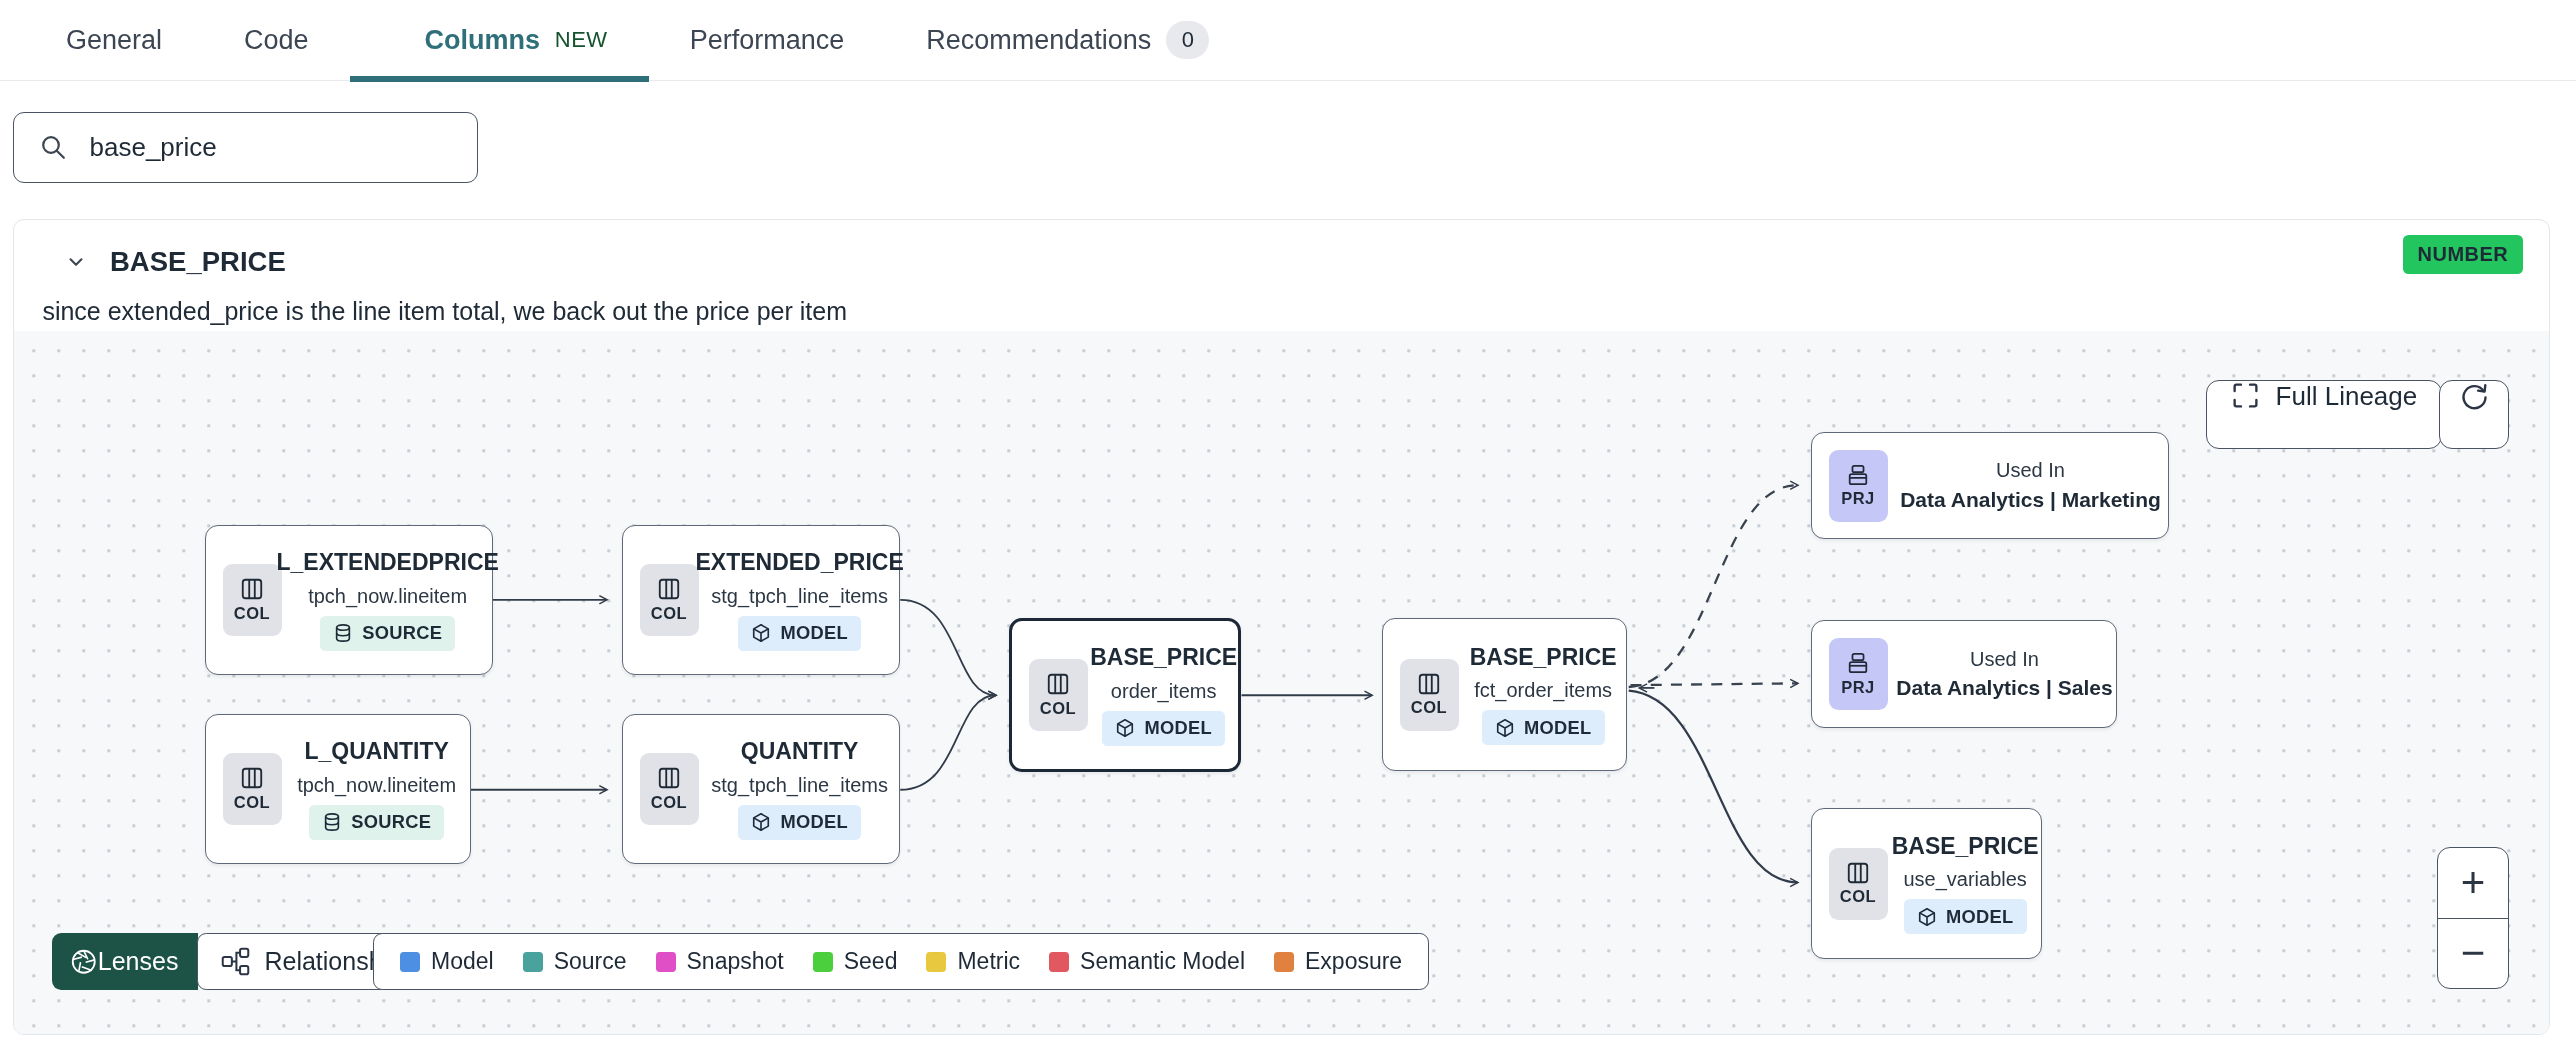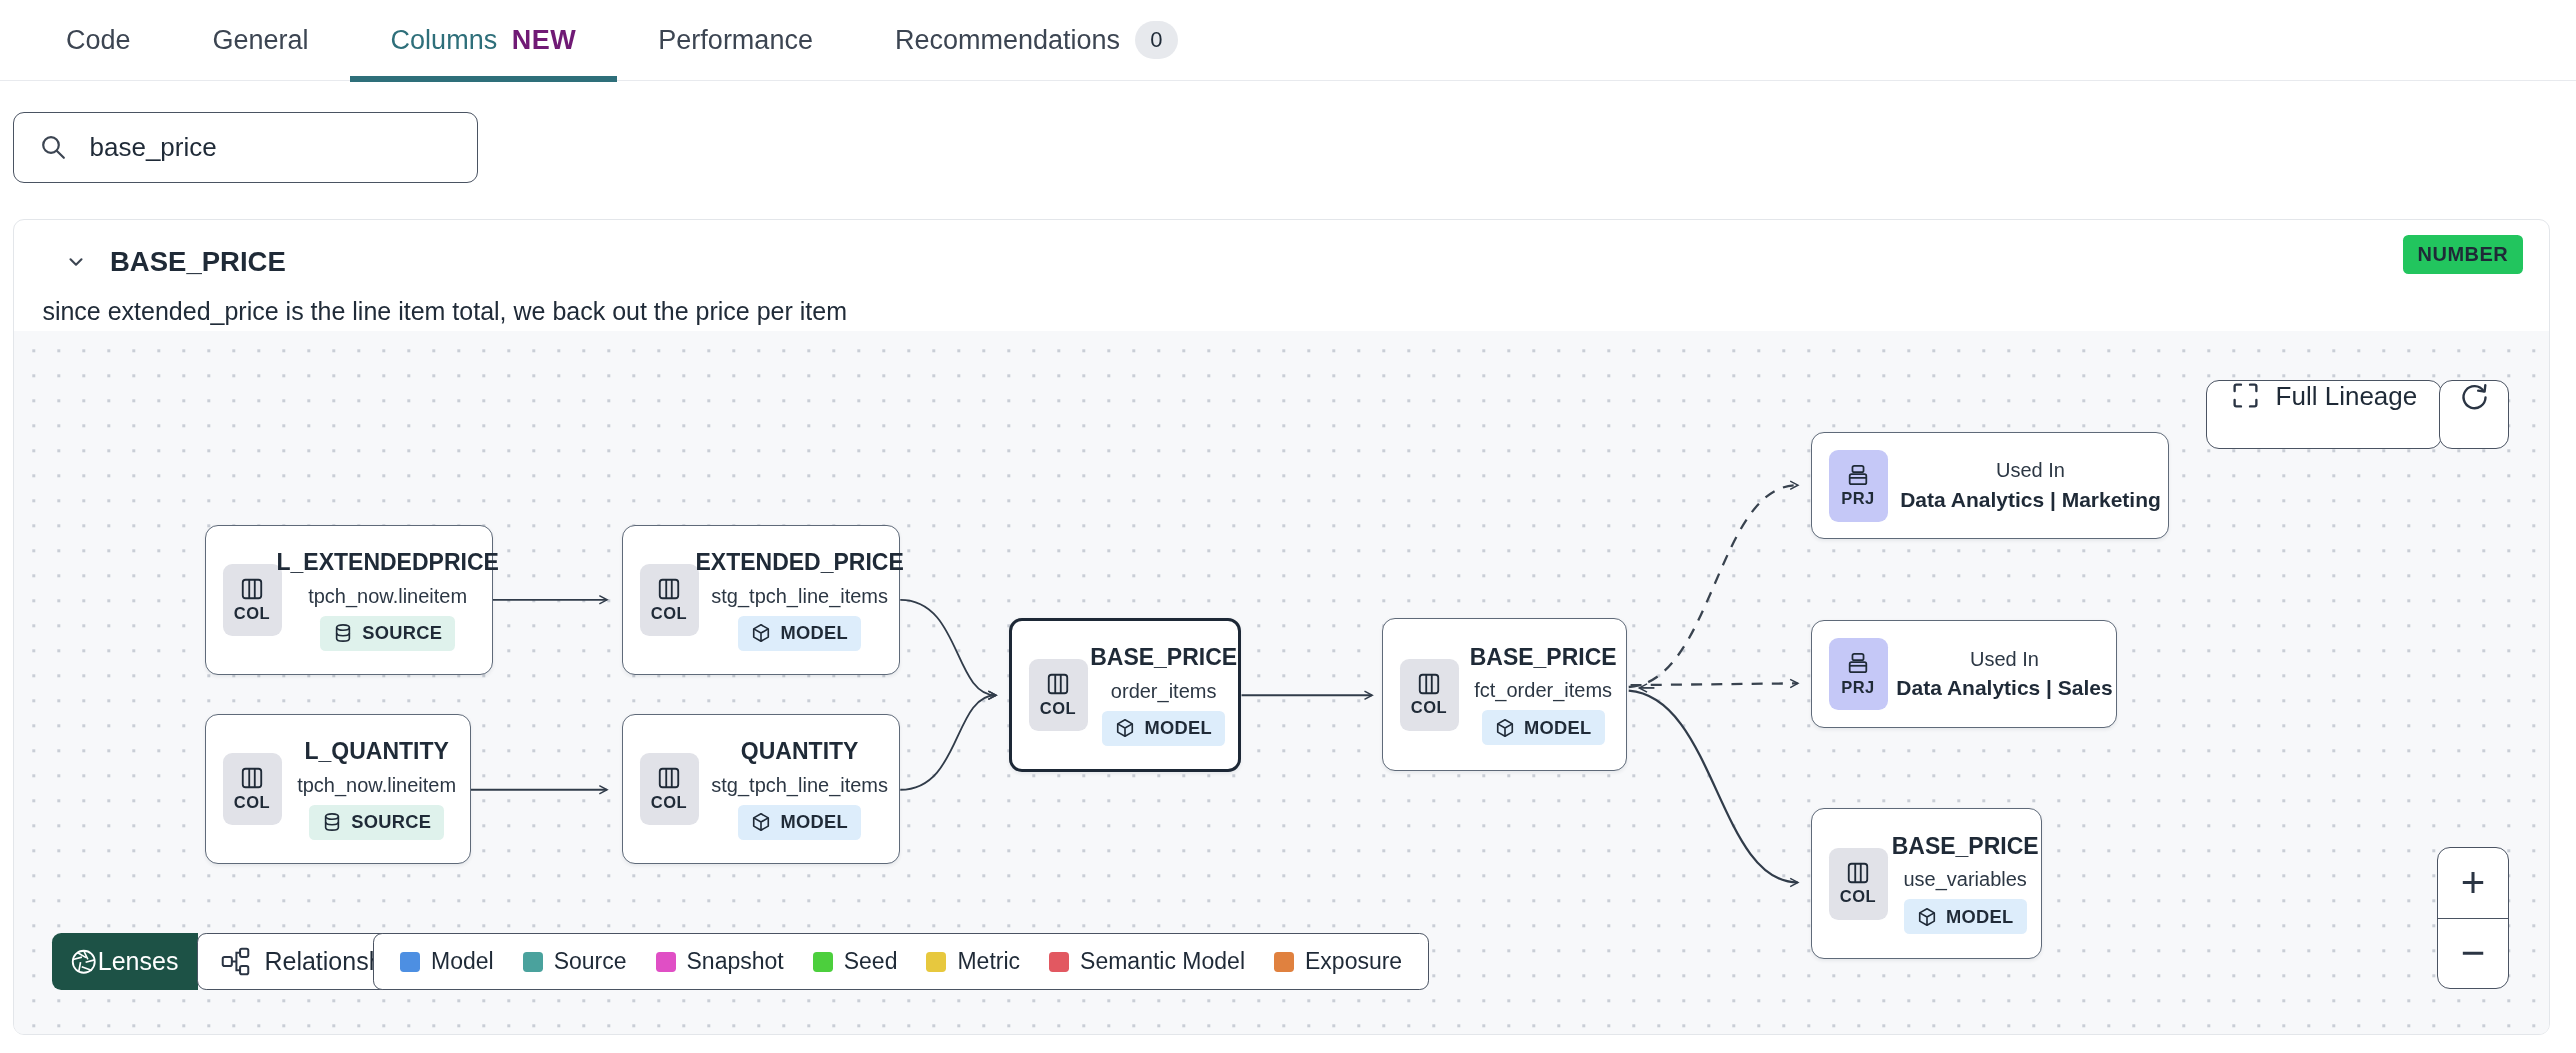--- a/index.html
+++ b/index.html
@@ -5,23 +5,23 @@
   * { box-sizing: border-box; margin: 0; padding: 0; }
   html,body { width: 2576px; height: 1053px; background: #fff;
     font-family: "Liberation Sans", sans-serif; color: #1f2a37; position: relative; overflow: hidden; }
 
   
   .tabbar { display: flex; align-items: stretch; height: 81px; padding-left: 66px;
     border-bottom: 1.8px solid #e8eaee; background: #fff; }
   .tab { position: relative; display: flex; align-items: center; gap: 14.7px;
     padding: 0 41px; font-size: 27px; color: #3c4552; cursor: pointer; }
   .tab:first-child { padding-left: 0; }
-  .tab.active .tab-label { color: #2e6f7a; font-weight: normal; }
+  .tab.active .tab-label { color: #2e6f7a; font-weight: bold; margin-left: 34px; }
   .tab.active::after { content:""; position:absolute; left:0; right:0; bottom:-1.8px; height:5.5px; background:#2e6f7a; }
-  .new-badge { font-size: 27px; font-weight: bold; color: #701a75; letter-spacing: 0.5px; }
+  .new-badge { font-size: 22px; font-weight: normal; color: #14532d; letter-spacing: 0.5px; }
   .count-badge { background:#e7e9ed; color:#1f2a37; border-radius:916px; font-size:22px;
     padding: 5.5px 15.6px; line-height: 1.2; }
 
   
   .search-row { padding: 31px 0 0 13px; }
   .search-box { width: 465px; height: 71px; border: 1.8px solid #4a5362; border-radius: 11px;
     display: flex; align-items: center; gap: 22px; padding: 0 9.2px 0 26px; background: #fff; }
   .search-box input { border: none; outline: none; font-size: 26px; color: #1f2a37;
     font-family: "Liberation Sans", sans-serif; flex: 1; background: transparent; }
 
@@ -86,24 +86,24 @@
   .legend-item { display: flex; align-items: center; gap: 11px; font-size: 23px; }
   .swatch { width: 20px; height: 20px; border-radius: 3.7px; flex: none; }
 
   .icon { flex: none; display: inline-flex; }
 </style>
 </head>
 <body>
 
 <nav class="tabbar">
   <div class="tab">
+    <span class="tab-label">General</span>
+  </div>
+  <div class="tab">
     <span class="tab-label">Code</span>
-  </div>
-  <div class="tab">
-    <span class="tab-label">General</span>
   </div>
   <div class="tab active">
     <span class="tab-label">Columns</span>
     <span class="new-badge">NEW</span>
   </div>
   <div class="tab">
     <span class="tab-label">Performance</span>
   </div>
   <div class="tab">
     <span class="tab-label">Recommendations</span>

